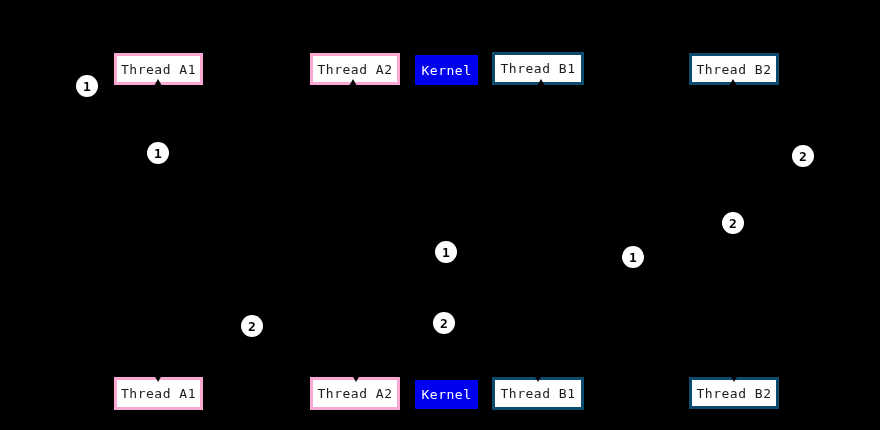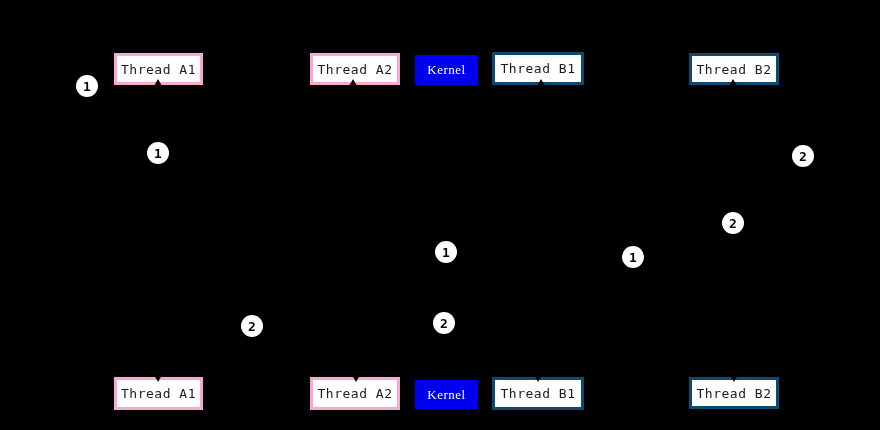--- a/index.html
+++ b/index.html
@@ -22,21 +22,21 @@
     display: flex;
     align-items: center;
     justify-content: center;
     font-size: 13px;
     letter-spacing: 0.5px;
     color: #1c1c1c;
     white-space: nowrap;
   }
   .box.thread-a { border: 3px solid #f9a8d4; }
   .box.thread-b { border: 3px solid #0c4a6e; }
-  .box.kernel   { background: #0000f0; color: #ffffff; border: none; font-family: Liberation Serif, serif; }
+  .box.kernel   { background: #0000f0; color: #ffffff; border: none; }
   .arrowhead {
     position: absolute;
     width: 0;
     height: 0;
     border-left: 4px solid transparent;
     border-right: 4px solid transparent;
   }
   .arrowhead.up   { border-bottom: 7px solid #000000; }
   .arrowhead.down { border-top: 7px solid #000000; }
   .marker {

